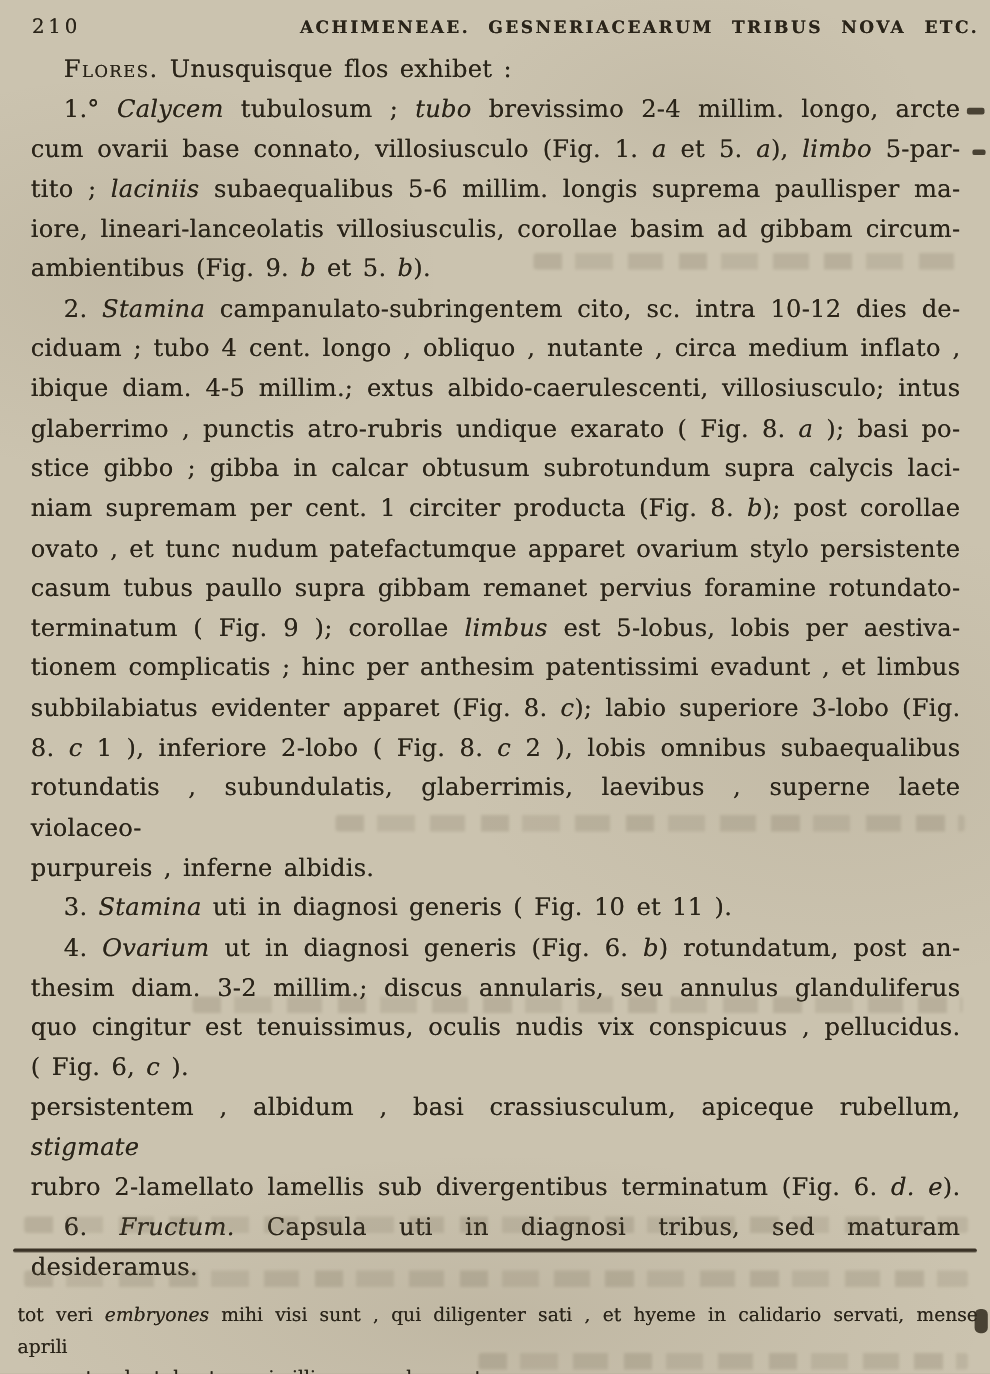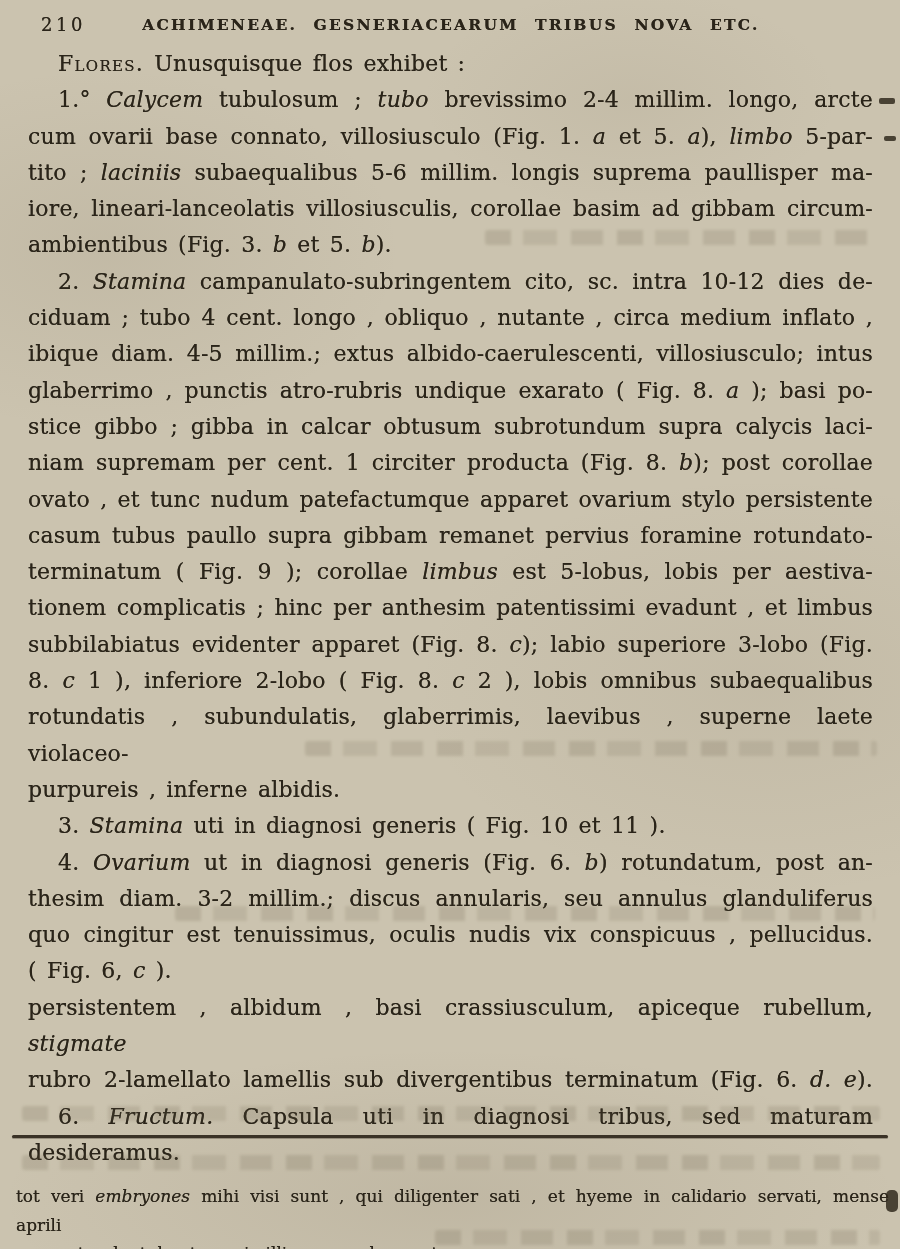--- a/index.html
+++ b/index.html
@@ -8,24 +8,24 @@
     font-family:"DejaVu Serif", serif;
     color:var(--ink,#2a2419);
     background:
       radial-gradient(ellipse 420px 260px at 12% 20%, rgba(118,106,82,0.10), transparent 70%),
       radial-gradient(ellipse 500px 300px at 85% 55%, rgba(118,106,82,0.09), transparent 70%),
       radial-gradient(ellipse 600px 200px at 50% 96%, rgba(110,98,76,0.12), transparent 75%),
       radial-gradient(ellipse 300px 160px at 70% 8%, rgba(118,106,82,0.08), transparent 70%),
       var(--paper,#cbc3af);
     text-shadow:0 0 0.5px rgba(42,36,25,0.75);
   }
-  .header { position:absolute; top:13px; left:12px; right:0; height:26px; }
+  .header { position:absolute; top:13px; left:0; right:0; height:26px; }
   .pagenum { position:absolute; left:29px; top:1px; font-size:18px; letter-spacing:3.5px; }
   .running-title {
-    position:absolute; left:0; right:10px; top:2px; text-align:center;
+    position:absolute; left:0; right:10px; top:2px; text-align:right;
     font-size:15.5px; letter-spacing:2.2px; word-spacing:9px; font-weight:bold;
   }
   .body-text {
     position:absolute; top:46px; left:28px; width:845px;
     font-size:22px; line-height:36.3px; letter-spacing:0.2px; word-spacing:3px;
   }
   .line { text-align:justify; }
   .line.j { text-align-last:justify; }
   .line.ind { text-indent:30px; }
   .it { font-style:italic; }
@@ -64,21 +64,21 @@
     <span class="pagenum">210</span>
     <span class="running-title">ACHIMENEAE. GESNERIACEARUM TRIBUS NOVA ETC.</span>
   </div>
 
   <div class="body-text" id="body-lines">
       <div class="line ind"><span class="sc">Flores.</span><span> Unusquisque flos exhibet :</span></div>
       <div class="line j ind"><span>1.° </span><span class="it">Calycem</span><span> tubulosum ; </span><span class="it">tubo</span><span> brevissimo 2-4 millim. longo, arcte</span></div>
       <div class="line j"><span>cum ovarii base connato, villosiusculo (Fig. 1. </span><span class="it">a</span><span> et 5. </span><span class="it">a</span><span>), </span><span class="it">limbo</span><span> 5-par-</span></div>
       <div class="line j"><span>tito ; </span><span class="it">laciniis</span><span> subaequalibus 5-6 millim. longis suprema paullisper ma-</span></div>
       <div class="line j"><span>iore, lineari-lanceolatis villosiusculis, corollae basim ad gibbam circum-</span></div>
-      <div class="line"><span>ambientibus (Fig. 3. </span><span class="it">b</span><span> et 5. </span><span class="it">b</span><span>).</span></div>
+      <div class="line"><span>ambientibus (Fig. 9. </span><span class="it">b</span><span> et 5. </span><span class="it">b</span><span>).</span></div>
       <div class="line j ind"><span>2. </span><span class="it">Stamina</span><span> campanulato-subringentem cito, sc. intra 10-12 dies de-</span></div>
       <div class="line j"><span>ciduam ; tubo 4 cent. longo , obliquo , nutante , circa medium inflato ,</span></div>
       <div class="line j"><span>ibique diam. 4-5 millim.; extus albido-caerulescenti, villosiusculo; intus</span></div>
       <div class="line j"><span>glaberrimo , punctis atro-rubris undique exarato ( Fig. 8. </span><span class="it">a</span><span> ); basi po-</span></div>
       <div class="line j"><span>stice gibbo ; gibba in calcar obtusum subrotundum supra calycis laci-</span></div>
       <div class="line j"><span>niam supremam per cent. 1 circiter producta (Fig. 8. </span><span class="it">b</span><span>); post corollae</span></div>
       <div class="line j"><span>ovato , et tunc nudum patefactumque apparet ovarium stylo persistente</span></div>
       <div class="line j"><span>casum tubus paullo supra gibbam remanet pervius foramine rotundato-</span></div>
       <div class="line j"><span>terminatum ( Fig. 9 ); corollae </span><span class="it">limbus</span><span> est 5-lobus, lobis per aestiva-</span></div>
       <div class="line j"><span>tionem complicatis ; hinc per anthesim patentissimi evadunt , et limbus</span></div>

